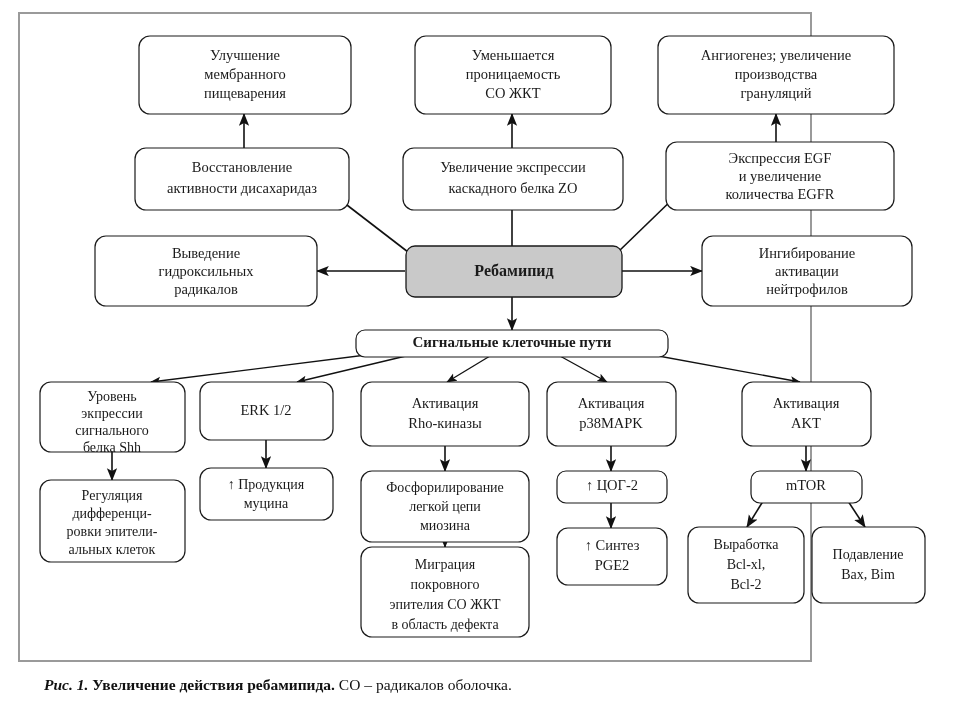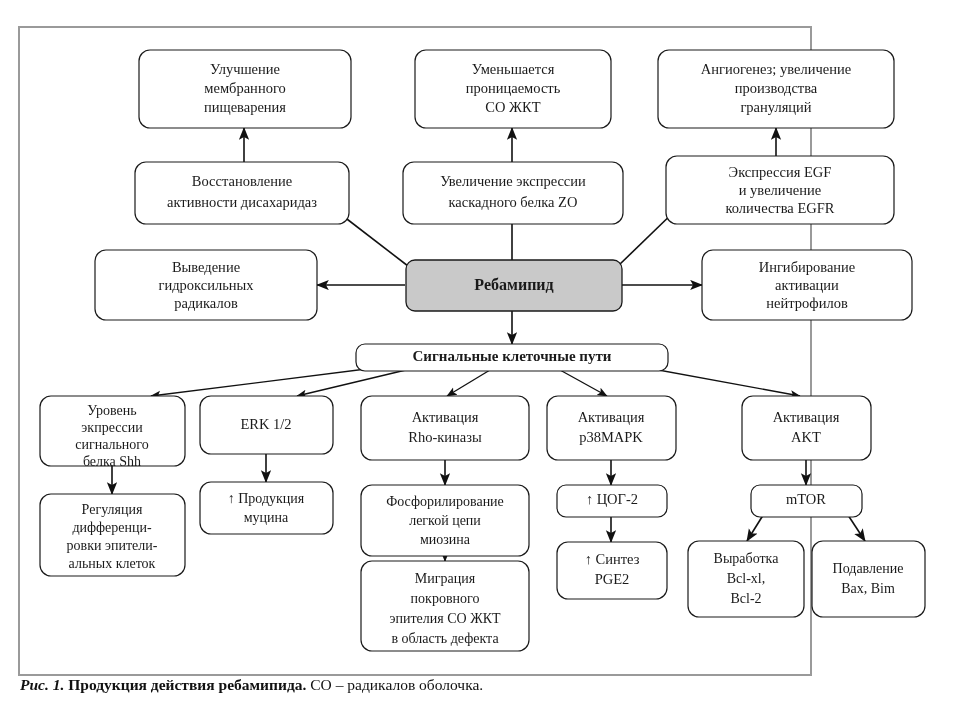--- a/index.html
+++ b/index.html
@@ -11,21 +11,21 @@
     width: 961px;
     height: 714px;
     font-family: "Liberation Serif", "DejaVu Serif", serif;
     color: #1a1a1a;
     position: relative;
     overflow: hidden;
   }
   #figure-frame {
     position: absolute;
     left: 18px;
-    top: 26px;
+    top: 12px;
     width: 794px;
     height: 650px;
     border: 2px solid #9a9a9a;
     box-sizing: border-box;
     background: #ffffff;
   }
   #diagram-svg {
     position: absolute;
     left: 0;
     top: 0;
@@ -70,20 +70,21 @@
     top: 676px;
     width: 920px;
     font-family: "Liberation Serif", "DejaVu Serif", serif;
     font-size: 15.5px;
     color: #111111;
     white-space: nowrap;
   }
   #caption .cap-num {
     font-style: italic;
     font-weight: bold;
+    margin-left: 24px;
   }
   #caption .cap-title {
     font-weight: bold;
   }
   #caption .cap-rest {
     font-weight: normal;
   }
 </style>
 </head>
 <body>
@@ -276,13 +277,13 @@
       <text class="node-label small" x="726" y="572">Bcl-2</text>
     </g>
     <g>
       <rect class="node-box" x="792" y="513" width="113" height="76" rx="11" ry="11"></rect>
       <text class="node-label small" x="848" y="542">Подавление</text>
       <text class="node-label small" x="848" y="562">Bax, Bim</text>
     </g>
   </svg>
 </div>
 
-<div id="caption"><span class="cap-num">Рис. 1.</span><span class="cap-title"> Продукция действия ребамипида.</span><span class="cap-rest"> СО – радикалов оболочка.</span></div>
+<div id="caption"><span class="cap-num">Рис. 1.</span><span class="cap-title"> Увеличение действия ребамипида.</span><span class="cap-rest"> СО – радикалов оболочка.</span></div>
 
 </body></html>

